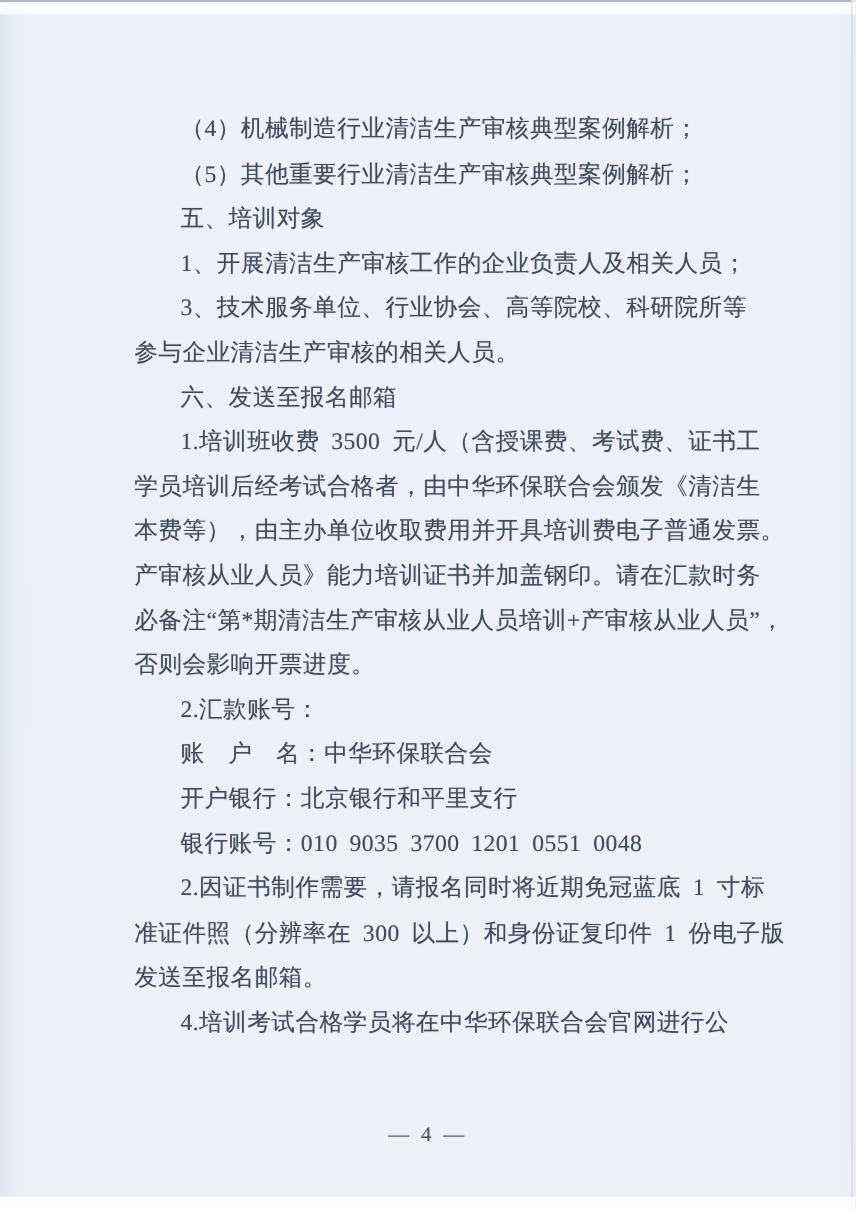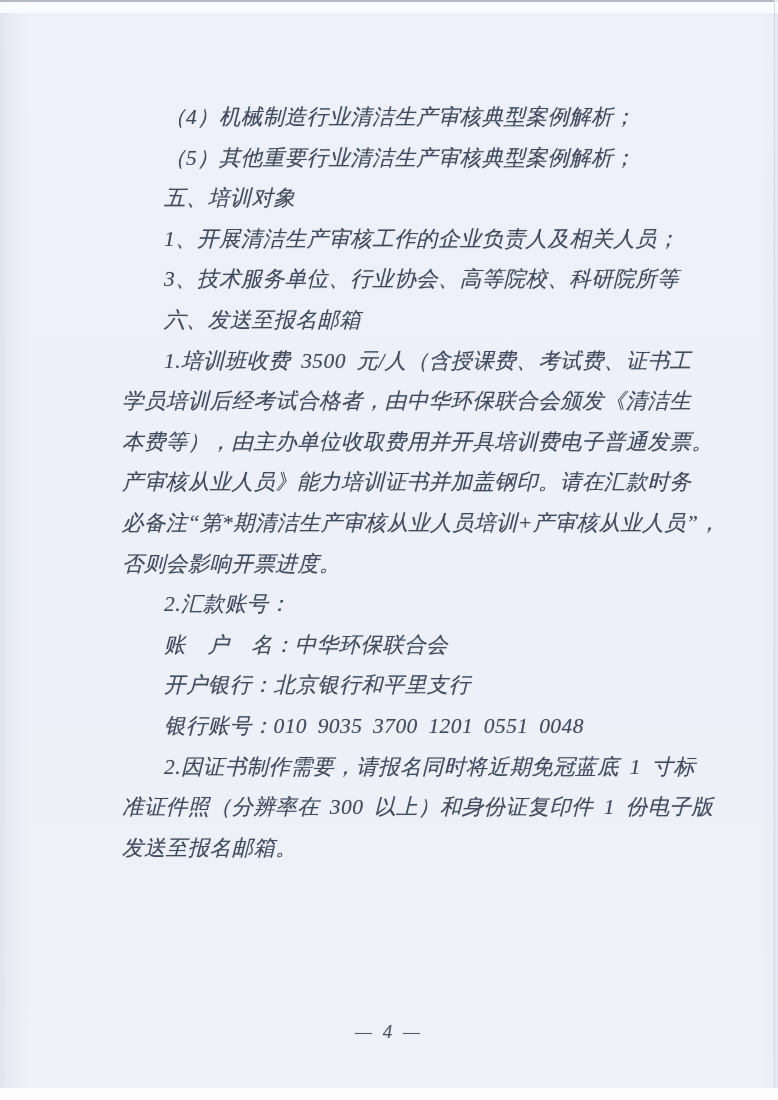--- a/index.html
+++ b/index.html
@@ -11,21 +11,20 @@
   html, body { margin: 0; padding: 0; background: #ffffff; }
   .page {
     position: relative;
     width: 778px;
     height: 1100px;
     overflow: hidden;
     background: linear-gradient(180deg, #eef1f9 0%, var(--page-bg) 55%, #eff1f8 100%);
     box-shadow: inset 20px 0 26px -20px rgba(140,150,175,0.28),
                 inset -14px 0 20px -16px rgba(140,150,175,0.18);
     font-family: "Liberation Serif", "DejaVu Serif", serif;
-    font-style: italic;
   }
   .edge-top {
     position: absolute; top: 0; left: 0; right: 4px; height: 2px;
     background: #aab0bb; opacity: 0.85;
   }
   .strip-top {
     position: absolute; top: 2px; left: 0; right: 0; height: 11px;
     background: #fafbfe;
   }
   .strip-bottom {
@@ -73,30 +72,32 @@
 <div class="page">
   <div class="edge-top"></div>
   <div class="strip-top"></div>
   <div class="edge-right"></div>
   <div class="content" id="doc-lines">
       <div class="line indent">（4）机械制造行业清洁生产审核典型案例解析；</div>
       <div class="line indent">（5）其他重要行业清洁生产审核典型案例解析；</div>
       <div class="line indent">五、培训对象</div>
       <div class="line indent">1、开展清洁生产审核工作的企业负责人及相关人员；</div>
       <div class="line indent">3、技术服务单位、行业协会、高等院校、科研院所等</div>
+      <div class="line">参与企业清洁生产审核的相关人员。</div>
       <div class="line indent">六、发送至报名邮箱</div>
       <div class="line indent">1.培训班收费 3500 元/人（含授课费、考试费、证书工</div>
       <div class="line">学员培训后经考试合格者，由中华环保联合会颁发《清洁生</div>
       <div class="line">本费等），由主办单位收取费用并开具培训费电子普通发票。</div>
       <div class="line">产审核从业人员》能力培训证书并加盖钢印。请在汇款时务</div>
       <div class="line">必备注“第*期清洁生产审核从业人员培训+产审核从业人员”，</div>
       <div class="line">否则会影响开票进度。</div>
       <div class="line indent">2.汇款账号：</div>
       <div class="line indent">账  户  名：中华环保联合会</div>
       <div class="line indent">开户银行：北京银行和平里支行</div>
       <div class="line indent">银行账号：010 9035 3700 1201 0551 0048</div>
       <div class="line indent">2.因证书制作需要，请报名同时将近期免冠蓝底 1 寸标</div>
       <div class="line">准证件照（分辨率在 300 以上）和身份证复印件 1 份电子版</div>
       <div class="line">发送至报名邮箱。</div>
+      <div class="line indent">4.培训考试合格学员将在中华环保联合会官网进行公</div>
     </div>
   <div class="footer">— 4 —</div>
   <div class="strip-bottom"></div>
 </div>
 
 </body></html>

